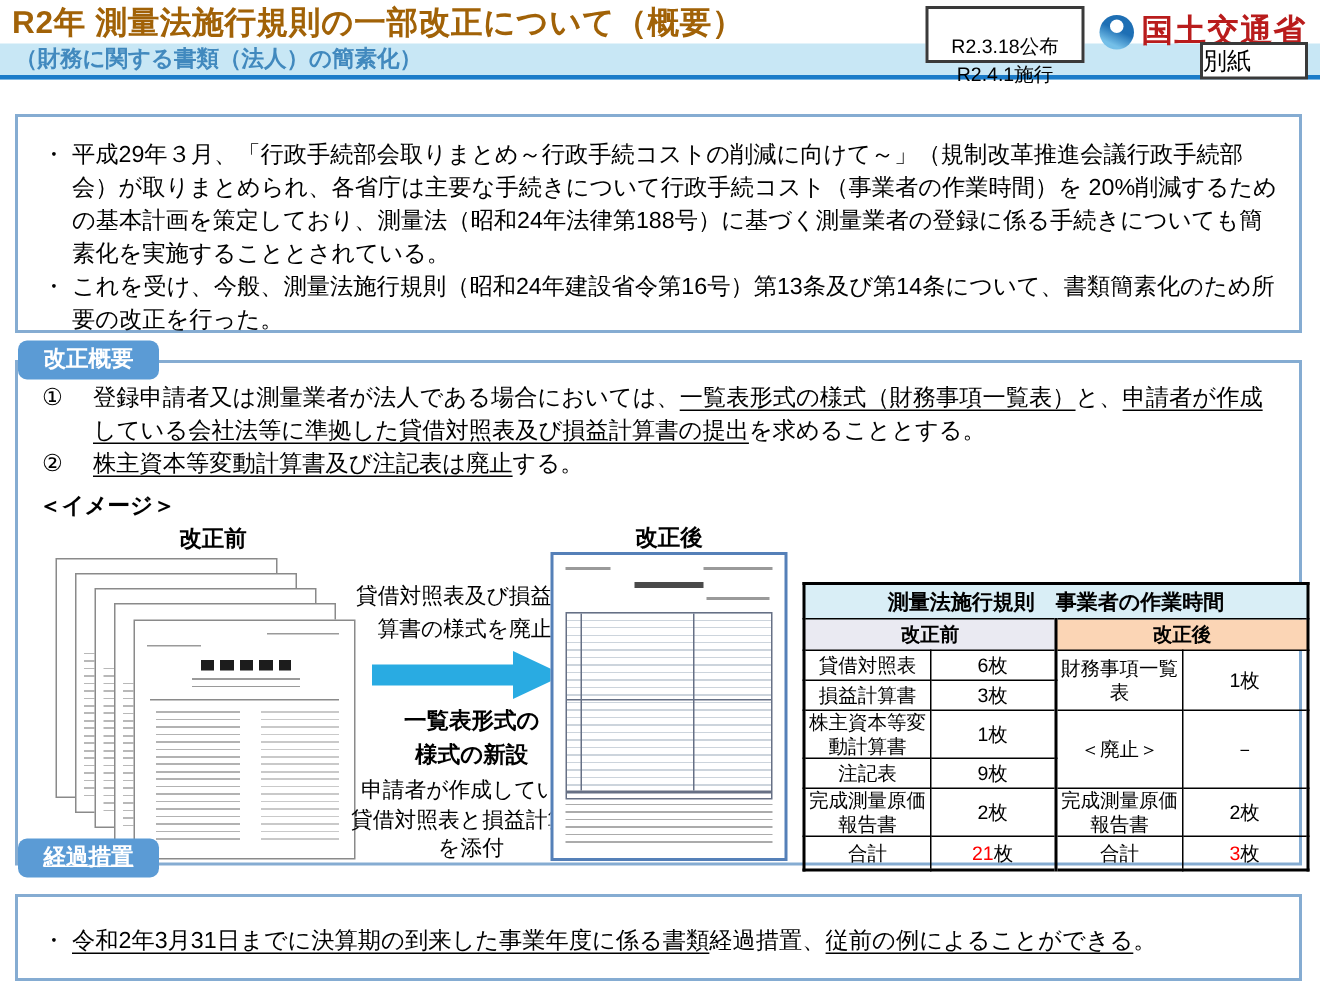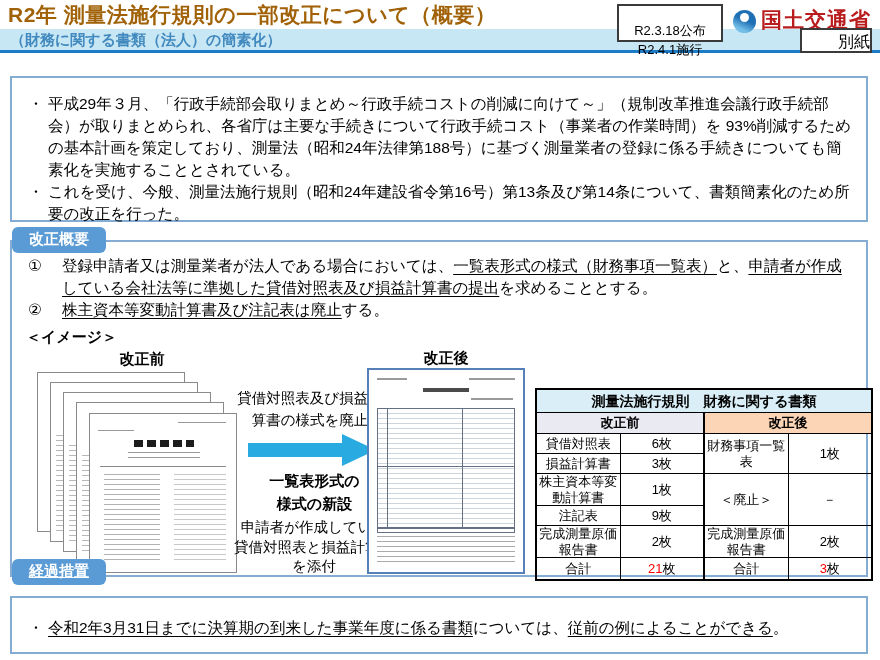--- a/index.html
+++ b/index.html
@@ -10,21 +10,21 @@
   }
   
   .title { position:absolute; left:8px; top:1px; font-size:21px; font-weight:bold; color:#a16207; letter-spacing:0.5px; white-space:nowrap; }
   .band  { position:absolute; left:0; top:29px; width:880px; height:21px; background:#C8E7F5; border-bottom:3px solid #1B7CC9; }
   .subtitle { position:absolute; left:10px; top:0; font-size:15px; font-weight:bold; color:#4189BE; line-height:21px; white-space:nowrap; }
   .dates-box { position:absolute; left:617px; top:4px; width:106px; height:38px; border:2px solid #3a3a3a; background:#fff; text-align:center; font-size:13px; line-height:1.45; padding-top:16px; box-sizing:border-box; z-index:6; }
   .logo-circle { position:absolute; left:733px; top:10px; width:23px; height:23px; border-radius:50%;
     background:linear-gradient(205deg,#1E6FB4 45%,#74BFE8 78%); z-index:6; }
   .logo-circle .swirl { position:absolute; left:7px; top:3px; width:9px; height:9px; border-radius:50%; background:#fff; }
   .ministry { position:absolute; left:761px; top:6px; font-size:21px; font-weight:bold; color:#b91c1c; letter-spacing:1px; z-index:6; white-space:nowrap; }
-  .attach-box { position:absolute; left:800px; top:28px; width:72px; height:25px; border:2px solid #3a3a3a; background:#fff; text-align:right; font-size:16px; line-height:24px; box-sizing:border-box; z-index:7; }
+  .attach-box { position:absolute; left:800px; top:28px; width:72px; height:25px; border:2px solid #3a3a3a; background:#fff; text-align:left; font-size:16px; line-height:24px; box-sizing:border-box; z-index:7; }
   
   .sec-box { position:absolute; left:10px; width:858px; background:#fff; border:2px solid #85ACD2; box-sizing:border-box; }
   .sec-tab { position:absolute; left:12px; background:#5B9BD5; color:#fff; font-weight:bold; font-size:15px; padding:3px 17px 4px; border-radius:6px; z-index:4; white-space:nowrap; }
   .box1 { top:76px; height:146px; }
   .tab1 { top:62px; }
   .box2 { top:240px; height:337px; }
   .tab2 { top:227px; }
   .box3 { top:596px; height:58px; }
   .tab3 { top:559px;text-decoration:underline; }
   .body-text { font-size:15.5px; line-height:1.42; }
@@ -103,21 +103,21 @@
     <div>R2.4.1施行</div>
   </div>
   <div class="logo-circle">
       <div class="swirl"></div>
     </div>
   <div class="ministry">国土交通省</div>
   <div class="attach-box">別紙</div>
 
   <div class="sec-box box1">
     <div class="content body-text">
-      <div class="bullet"><span class="mark">・</span><span>平成29年３月、「行政手続部会取りまとめ～行政手続コストの削減に向けて～」（規制改革推進会議行政手続部会）が取りまとめられ、各省庁は主要な手続きについて行政手続コスト（事業者の作業時間）を 93%削減するための基本計画を策定しており、測量法（昭和24年法律第188号）に基づく測量業者の登録に係る手続きについても簡素化を実施することとされている。</span></div>
+      <div class="bullet"><span class="mark">・</span><span>平成29年３月、「行政手続部会取りまとめ～行政手続コストの削減に向けて～」（規制改革推進会議行政手続部会）が取りまとめられ、各省庁は主要な手続きについて行政手続コスト（事業者の作業時間）を 20%削減するための基本計画を策定しており、測量法（昭和24年法律第188号）に基づく測量業者の登録に係る手続きについても簡素化を実施することとされている。</span></div>
       <div class="bullet"><span class="mark">・</span><span>これを受け、今般、測量法施行規則（昭和24年建設省令第16号）第13条及び第14条について、書類簡素化のため所要の改正を行った。</span></div>
     </div>
   </div>
 
   <div class="sec-tab tab2">改正概要</div>
   <div class="sec-box box2">
     <div class="content body-text">
       <div class="numitem">
         <span class="num">①</span><span>登録申請者又は測量業者が法人である場合においては、</span><span class="ul">一覧表形式の様式（財務事項一覧表）</span><span>と、</span><span class="ul">申請者が作成している会社法等に準拠した貸借対照表及び損益計算書の提出</span><span>を求めることとする。</span>
       </div>
@@ -174,21 +174,21 @@
           <div class="ad-hmid"></div>
         </div>
       <div class="ad-sum"></div>
         <div class="ad-foot"></div>
     </div>
 
     <div class="cmp-wrap">
       <table class="cmp">
         <tbody>
             <tr>
-              <td class="caption" colspan="4">測量法施行規則　財務に関する書類</td>
+              <td class="caption" colspan="4">測量法施行規則　事業者の作業時間</td>
             </tr>
         <tr>
           <td class="hd-before" colspan="2">改正前</td>
           <td class="hd-after grp" colspan="2">改正後</td>
         </tr>
         <tr class="h20">
           <td class="c1">貸借対照表</td>
           <td class="c2 dot">6枚</td>
           <td class="c3 grp" rowspan="2">財務事項一覧表</td>
           <td class="c4 dot" rowspan="2">1枚</td>
@@ -221,18 +221,18 @@
         </tr>
       </tbody>
         </table>
     </div>
   </div>
 
   <div class="sec-tab tab3">経過措置</div>
   <div class="sec-box box3">
     <div class="content body-text">
       <div class="bullet">
-        <span class="mark">・</span><span class="ul">令和2年3月31日までに決算期の到来した事業年度に係る書類</span><span>については、</span><span class="ul">従前の例によることができる</span><span>。</span>
+        <span class="mark">・</span><span class="ul">令和2年3月31日までに決算期の到来した事業年度に係る書類</span><span>経過措置、</span><span class="ul">従前の例によることができる</span><span>。</span>
       </div>
     </div>
   </div>
 
 </div>
 
 </body></html>

